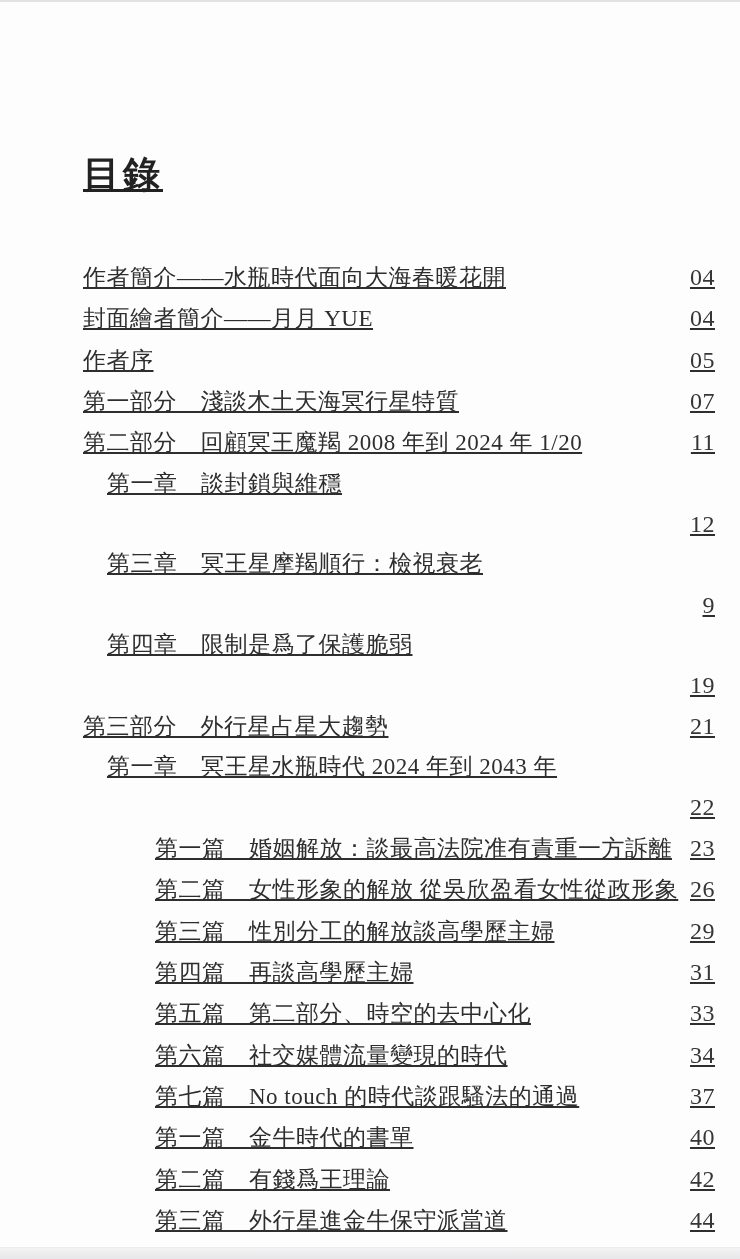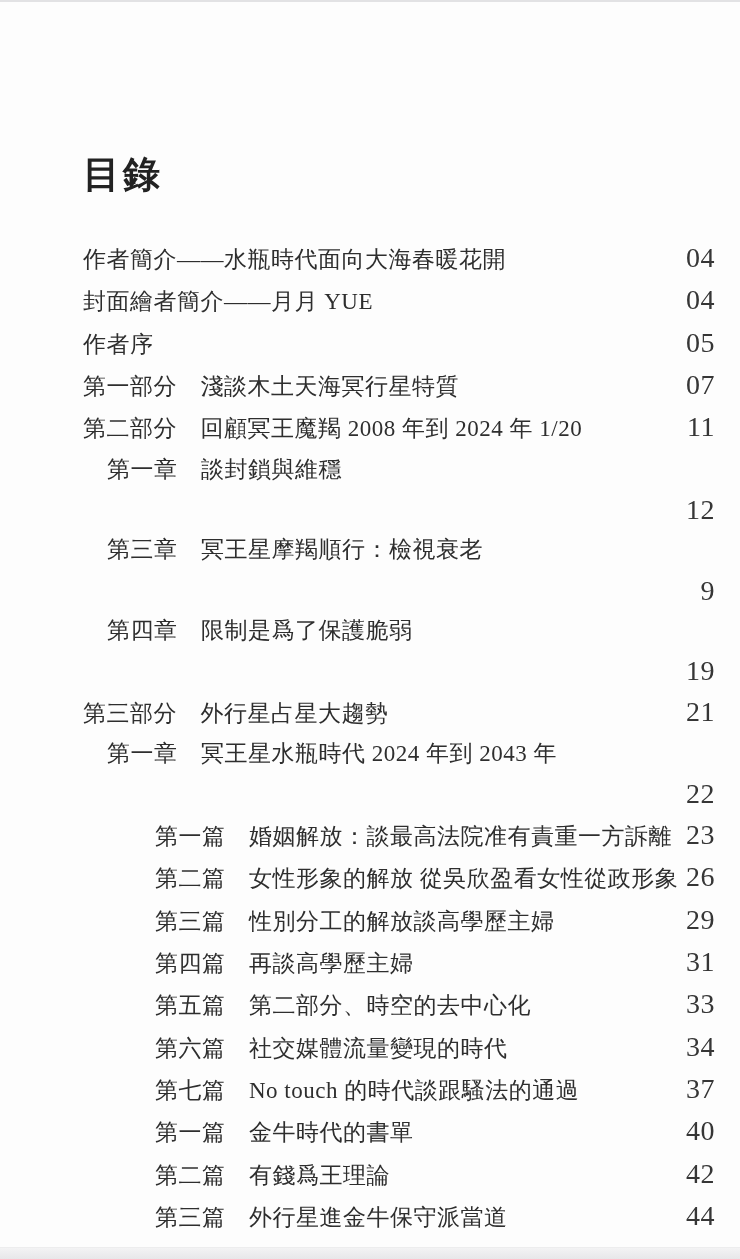--- a/index.html
+++ b/index.html
@@ -38,39 +38,41 @@
     padding: 156px 25px 0 83px;
     box-sizing: border-box;
   }
   .doc-title {
     margin: 0;
     font-size: 37px;
     line-height: 1;
     font-weight: 600;
     letter-spacing: 3px;
     color: #222;
+    text-decoration: underline;
   }
   .toc {
-    margin-top: 45px;
+    margin-top: 64px;
+    text-decoration: underline;
   }
   .toc-row {
     display: flex;
     align-items: baseline;
     line-height: 40.35px;
     font-size: 23px;
     white-space: nowrap;
   }
   .toc-row.lvl-1 { padding-left: 24px; flex-direction: column; }
   .toc-row.lvl-2 { padding-left: 72px; justify-content: flex-end; }
   .toc-text {
     letter-spacing: 0.5px;
   }
   .toc-page {
     margin-left: auto;
-    font-size: 28px;
+    font-size: 24px;
     color: #363636;
     letter-spacing: 0.5px;
   }
   .folio {
     margin-top: 15px;
     text-align: center;
     font-size: 24px;
     line-height: 28px;
     color: #3a3a3a;
     padding-left: 16px;

